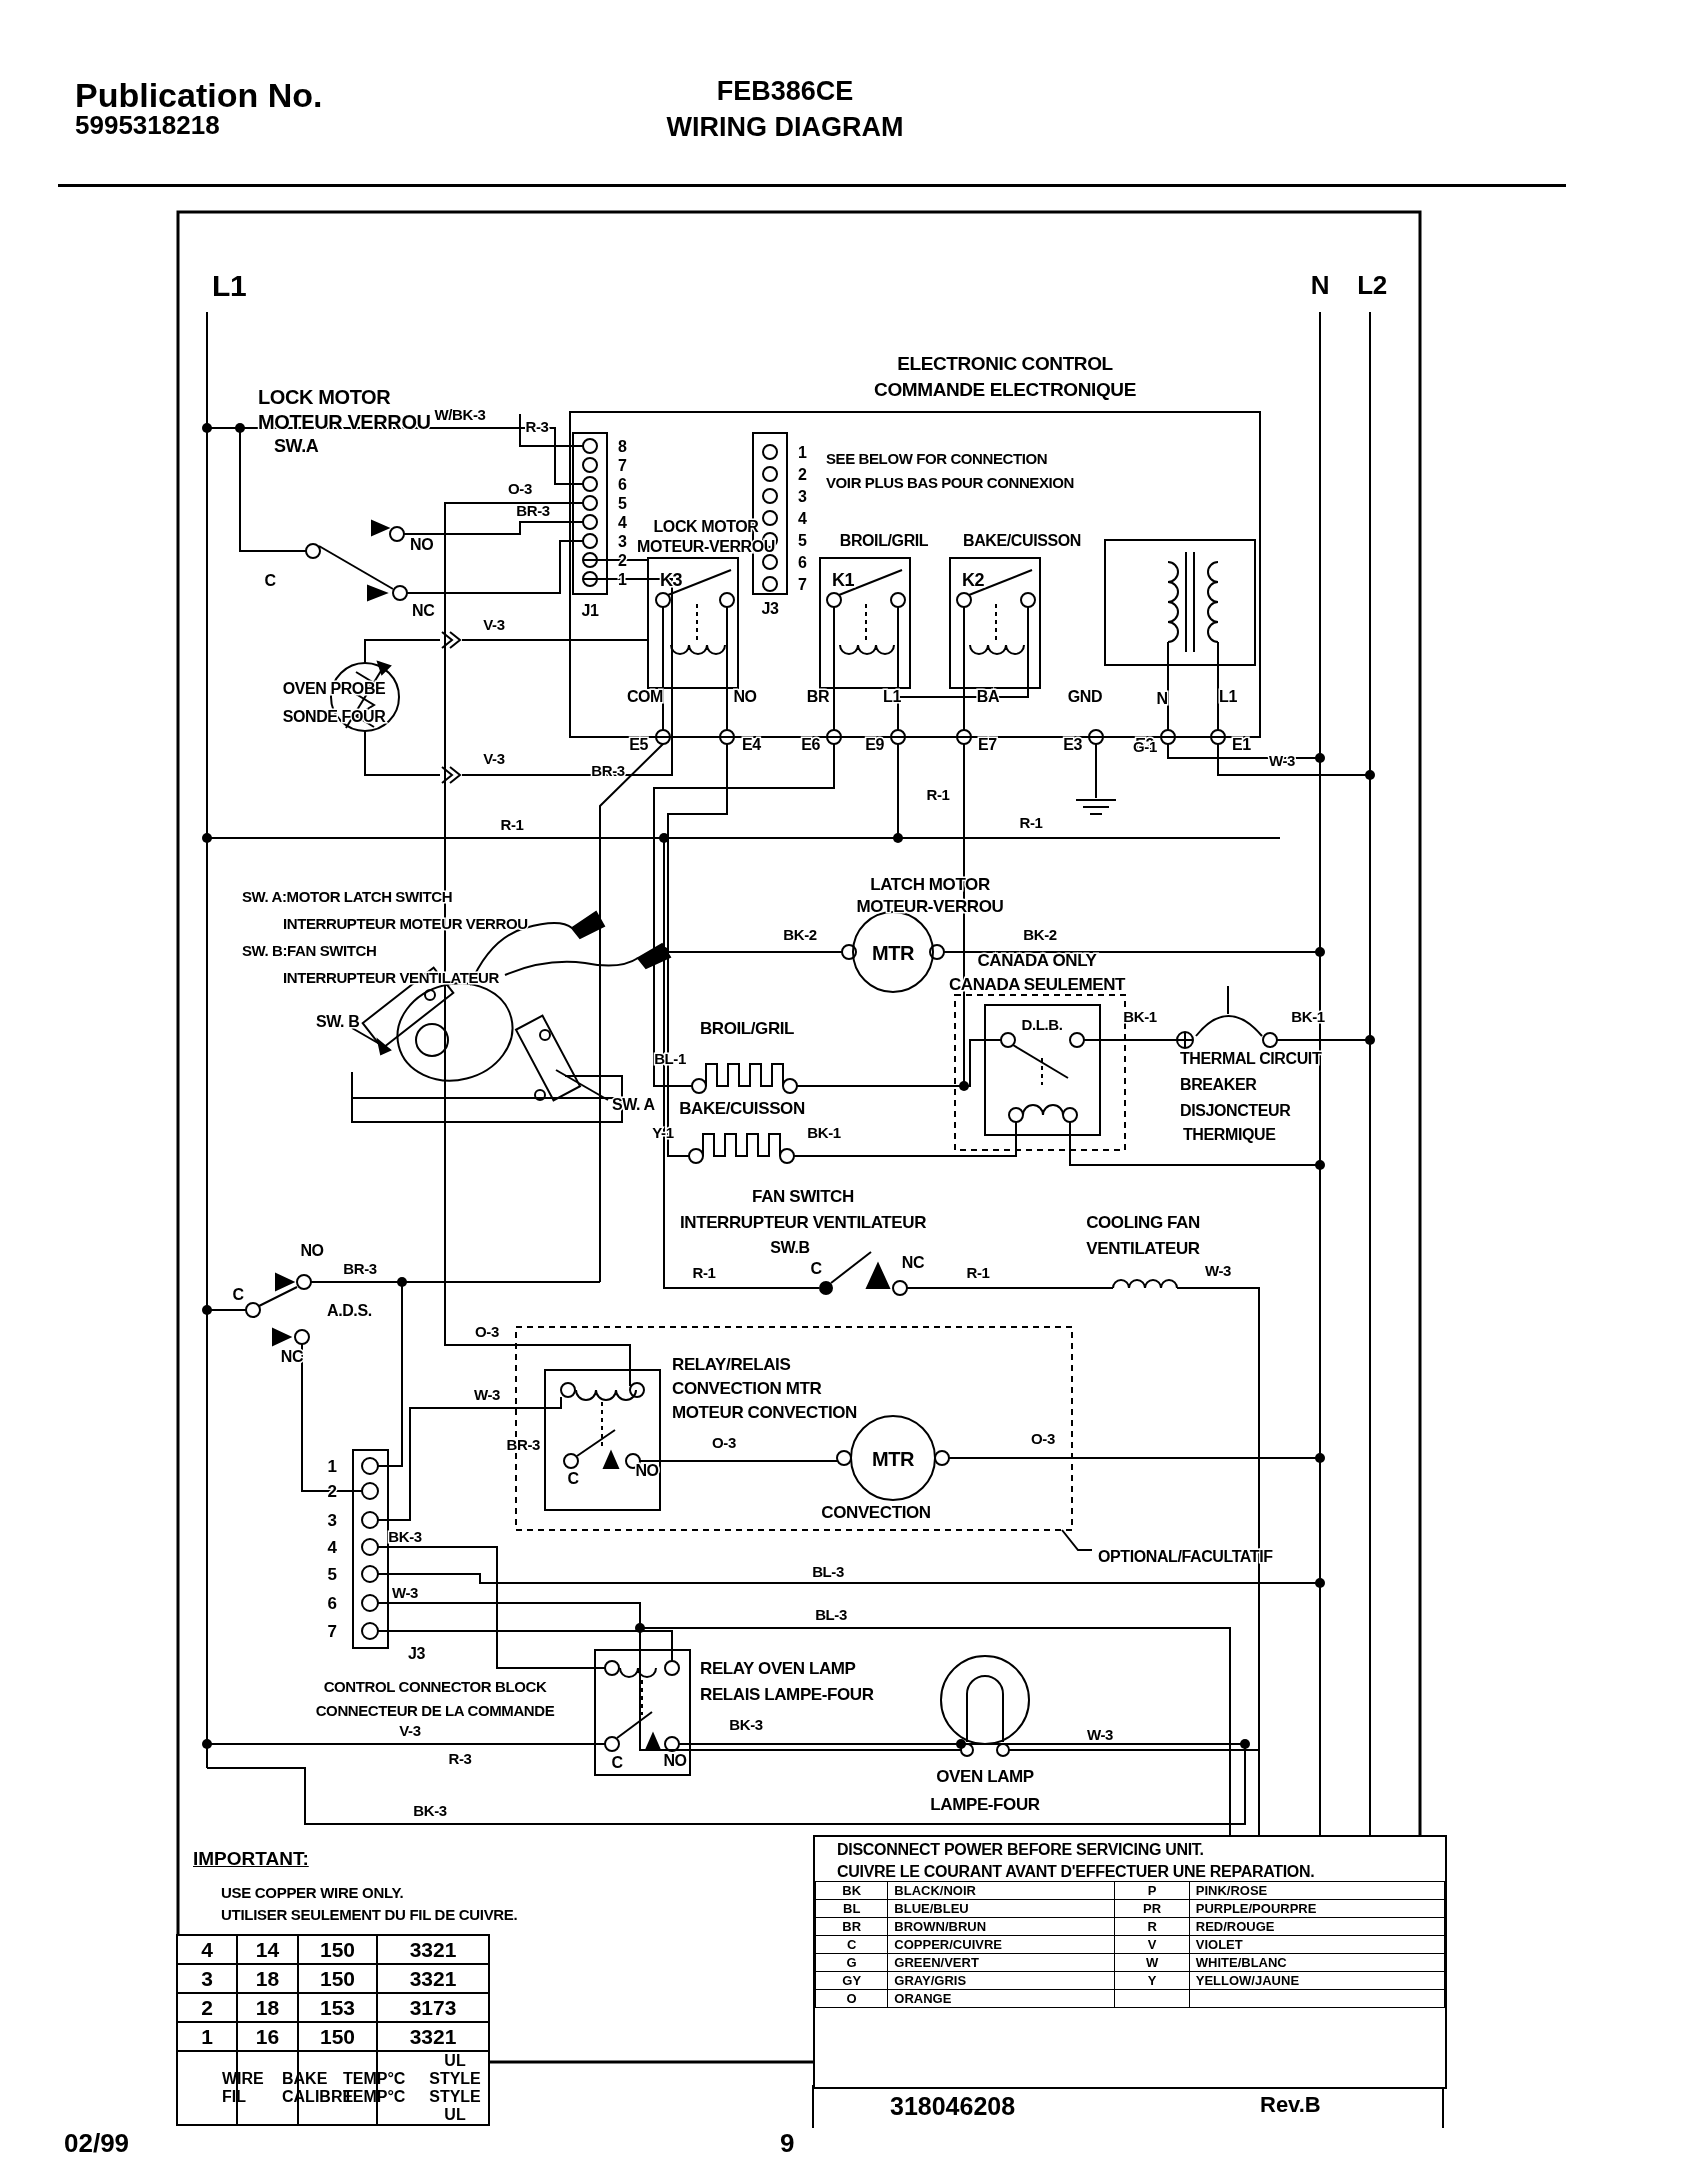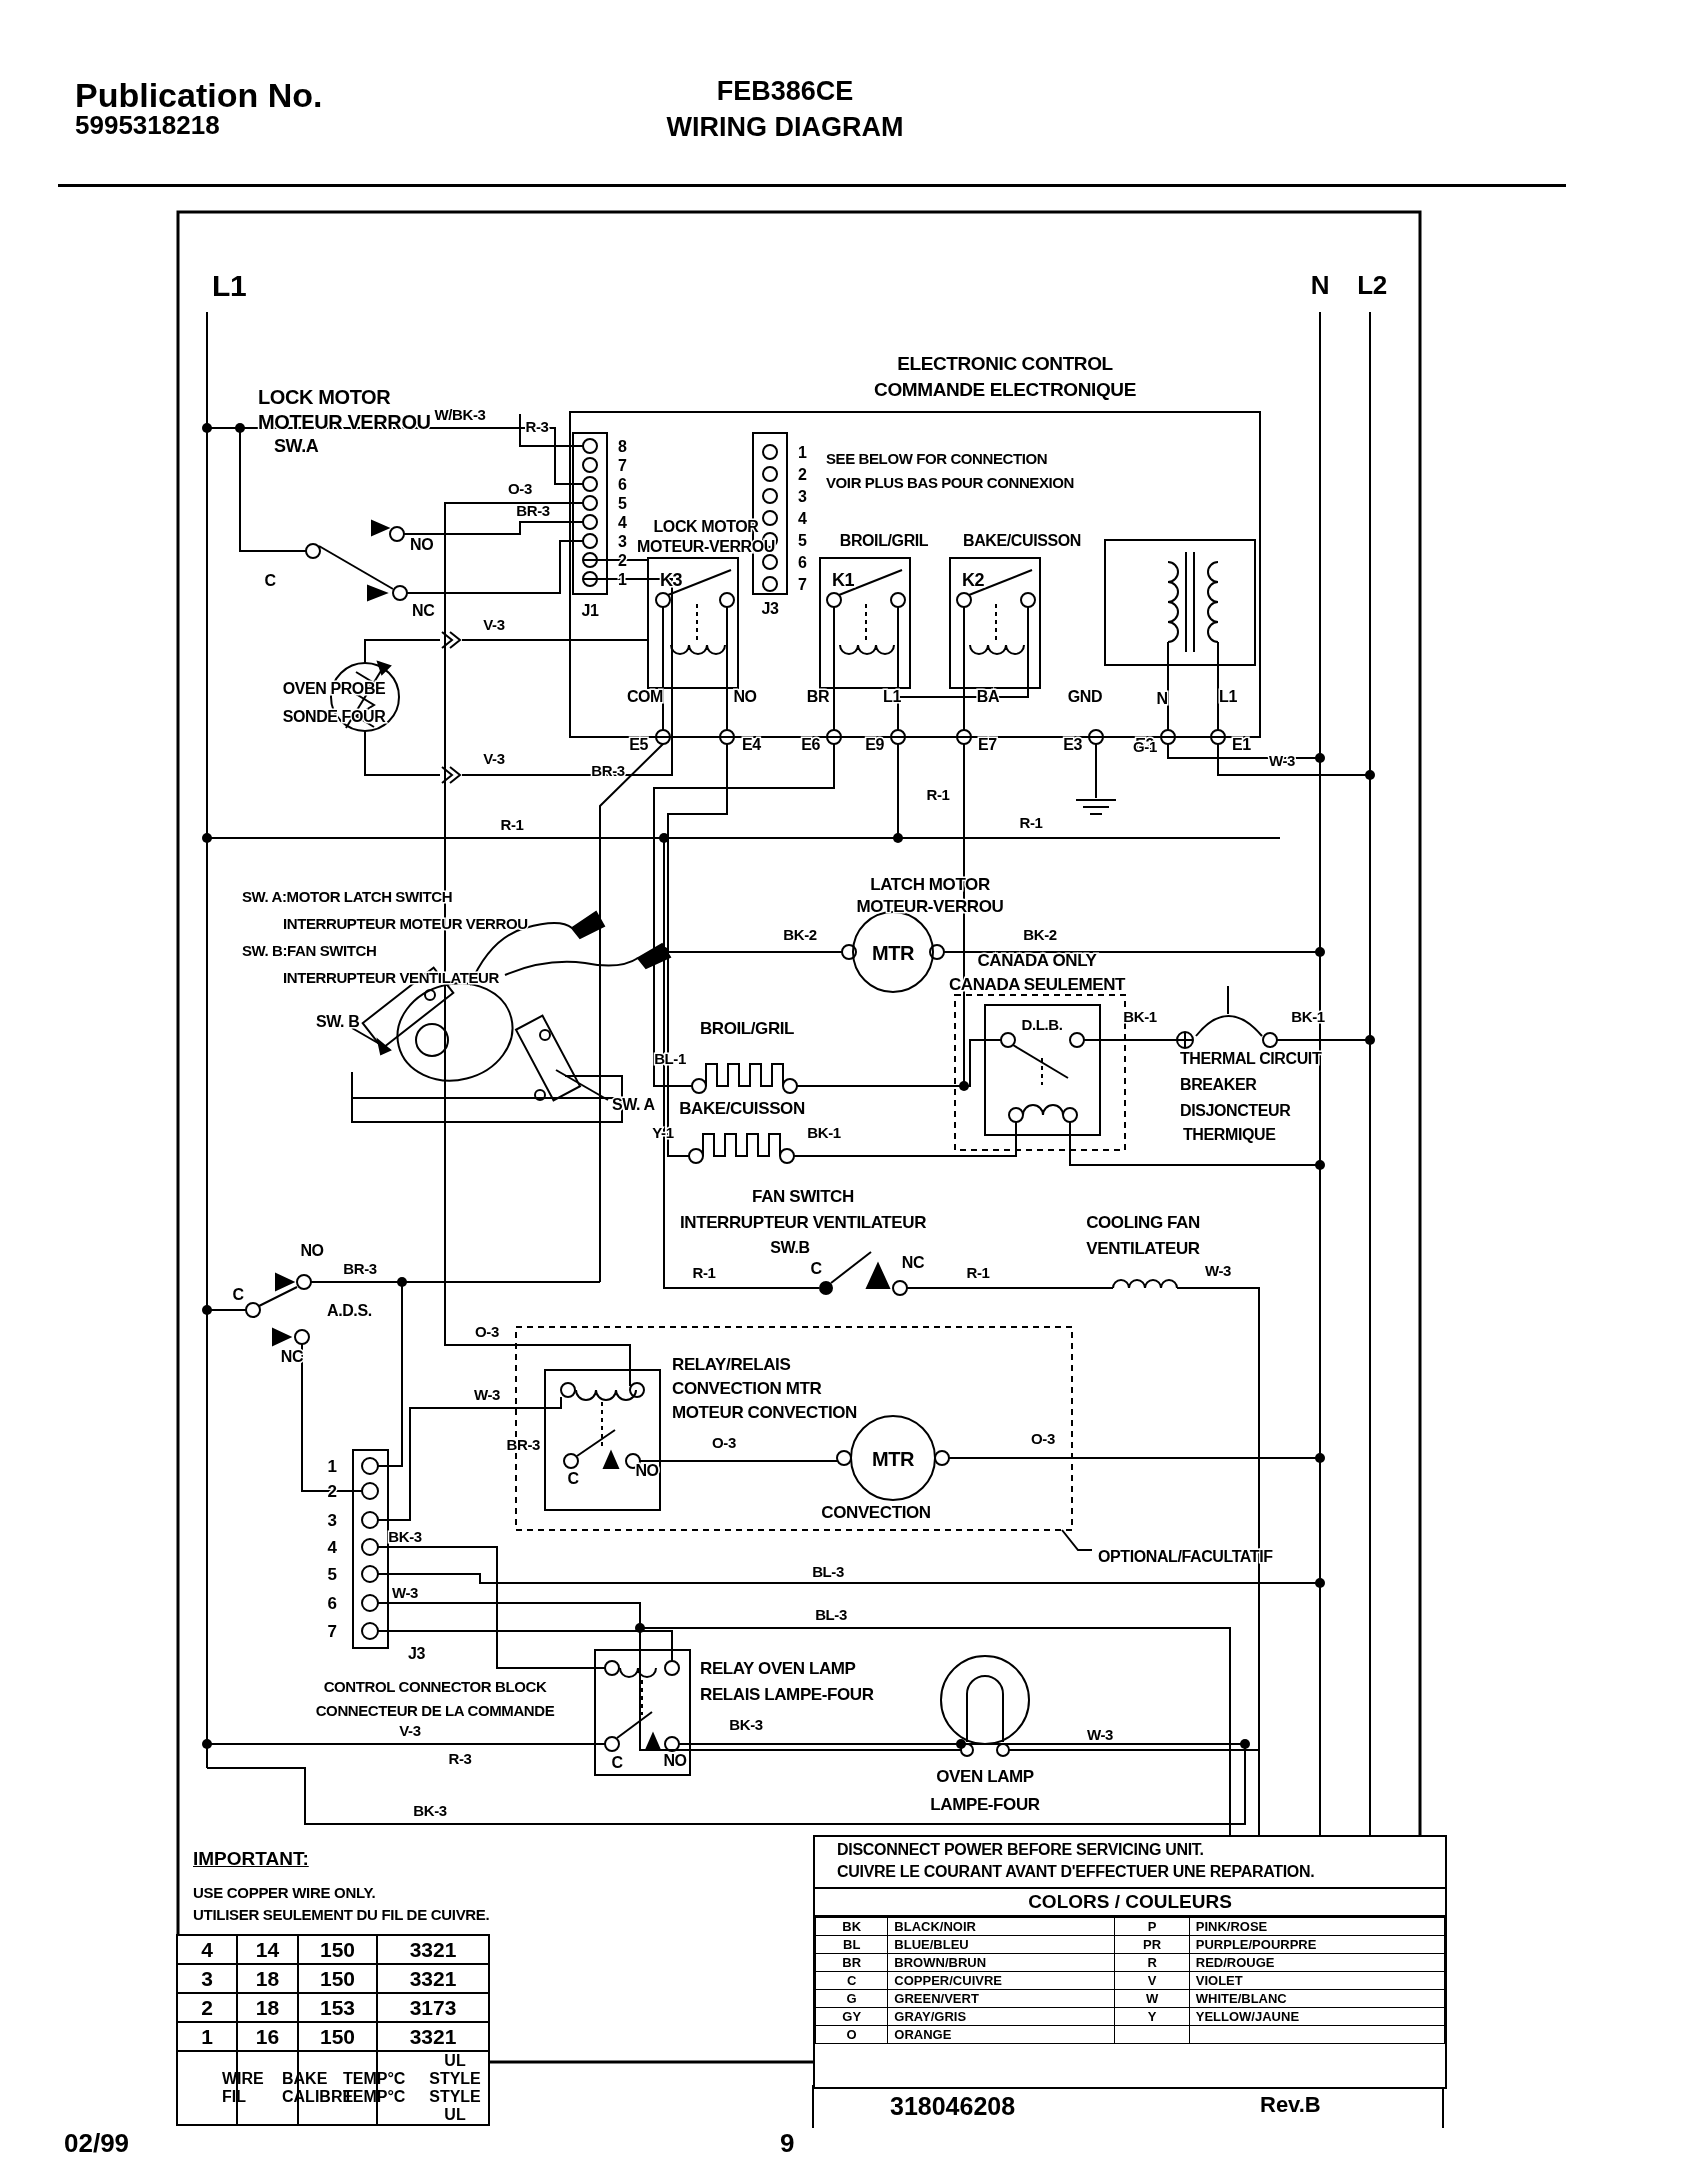--- a/index.html
+++ b/index.html
@@ -21,21 +21,21 @@
   .warn-title{text-align:center;font-size:22px;font-weight:bold;margin-top:6px;}
   .warn-title span{border-bottom:2px solid #000;padding:0 14px;}
   .warn-line{font-size:16px;font-weight:bold;margin:4px 0 0 22px;letter-spacing:-0.3px;}
   .colors-hdr{border-top:2px solid #000;border-bottom:2px solid #000;text-align:center;
               font-size:19px;font-weight:bold;margin-top:6px;padding:2px 0;}
   .ctable{border-collapse:collapse;table-layout:fixed;width:100%;}
   .ctable td{border:1.5px solid #000;font-size:13px;font-weight:bold;height:17px;
              padding:0 0 0 6px;white-space:nowrap;overflow:hidden;}
   .ctable td.code{text-align:center;padding:0;}
   .important{font-size:19px;font-weight:bold;text-decoration:underline;}
-  .note{font-size:15px;font-weight:bold;letter-spacing:-0.3px;}
+  .note{font-size:15px;font-weight:bold;letter-spacing:-0.3px;margin-left:28px;}
 </style>
 </head>
 <body>
 
 <div class="page">
 
   <div class="abs b" style="left:75px;top:76px;font-size:34px;">Publication No.</div>
   <div class="abs b" style="left:75px;top:110px;font-size:26px;">5995318218</div>
   <div class="abs b" style="left:585px;top:76px;width:400px;text-align:center;font-size:27px;">FEB386CE</div>
   <div class="abs b" style="left:585px;top:112px;width:400px;text-align:center;font-size:27px;">WIRING DIAGRAM</div>
@@ -552,21 +552,20 @@
             <div>UL STYLE</div>
             <div>STYLE UL</div>
           </td>
         </tr>
       </tbody>
   </table>
 
   <div class="warnbox abs" style="left:813px;top:1835px;width:630px;height:250px;">
     <div class="warn-line">DISCONNECT POWER BEFORE SERVICING UNIT.</div>
     <div class="warn-line">CUIVRE LE COURANT AVANT D'EFFECTUER UNE REPARATION.</div>
-    <div class="colors-hdr">COLORS / COULEURS</div>
     <table class="ctable">
       <colgroup>
           <col style="width:72px">
           <col style="width:226px">
           <col style="width:74px">
           <col style="width:254px">
         </colgroup>
       <tbody id="color-rows">
           <tr>
             <td class="code">BK</td>

